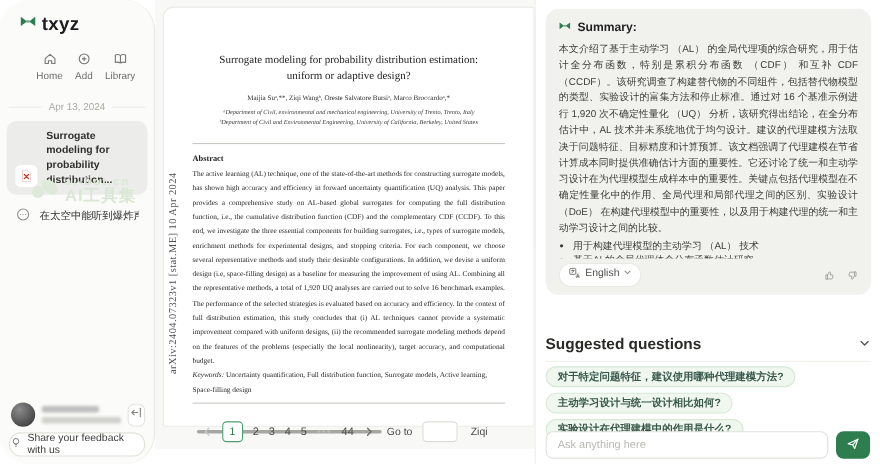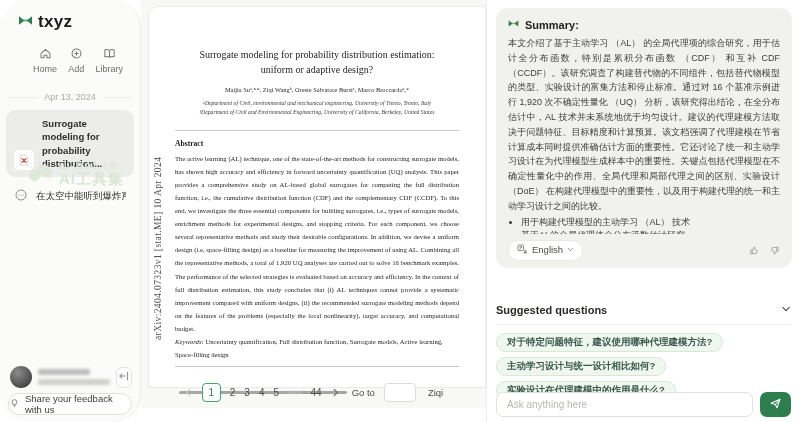--- a/index.html
+++ b/index.html
@@ -81,21 +81,21 @@
   .sum-scroll { height:198px; overflow:hidden; margin-top:5px; }
   .sum-para { font-size:9px; line-height:14.8px; color:#3c3c38; text-align:justify; }
   .sum-bullets { margin:2px 0 0 13px; font-size:9px; line-height:13.2px; color:#3c3c38; }
   .sum-foot { position:absolute; left:12px; right:12px; bottom:7px; display:flex;
     justify-content:space-between; align-items:center; }
   .lang-pill { display:flex; gap:4px; background:#fff; border:1px solid #e9e9e4;
     border-radius:11px; padding:3px 8px; font-size:9.5px; color:#4e4e4a; cursor:pointer; }
   .react { display:flex; gap:9px; align-items:center; }
   .react .th { cursor:pointer; display:flex; }
   .sq-head { position:absolute; left:9px; right:9px; top:304px; display:flex; align-items:flex-start;
-    justify-content:space-between; font-size:11px; font-weight:700; color:#2a2a27;
+    justify-content:space-between; font-size:14px; font-weight:700; color:#2a2a27;
     padding-bottom:8px; border-bottom:1px solid #efefea; }
   .chip { position:absolute; left:9px; height:19px; display:inline-flex; align-items:center;
     padding:0 10px; background:#eff7ef; border:1px solid #d6e8d8; border-radius:10px;
     font-size:9.5px; font-weight:600; color:#38584a; white-space:nowrap; cursor:pointer; max-width:290px; overflow:hidden; }
   .chip.c1 { top:333px; } .chip.c2 { top:357px; } .chip.c3 { top:381px; }
   .ask-row { position:absolute; left:9px; right:9px; bottom:5px; height:25px; display:flex; gap:7px; }
   .ask-input { flex:1; border:1px solid #e1e1dc; border-radius:7px; padding:0 10px; font-size:10px;
     color:#333; outline:none; font-family:"Liberation Sans", sans-serif; background:#fff; }
   .ask-input::placeholder { color:#b7b7b1; }
   .send-btn { width:31px; height:25px; border:none; border-radius:7px; background:#2e7d4f;

